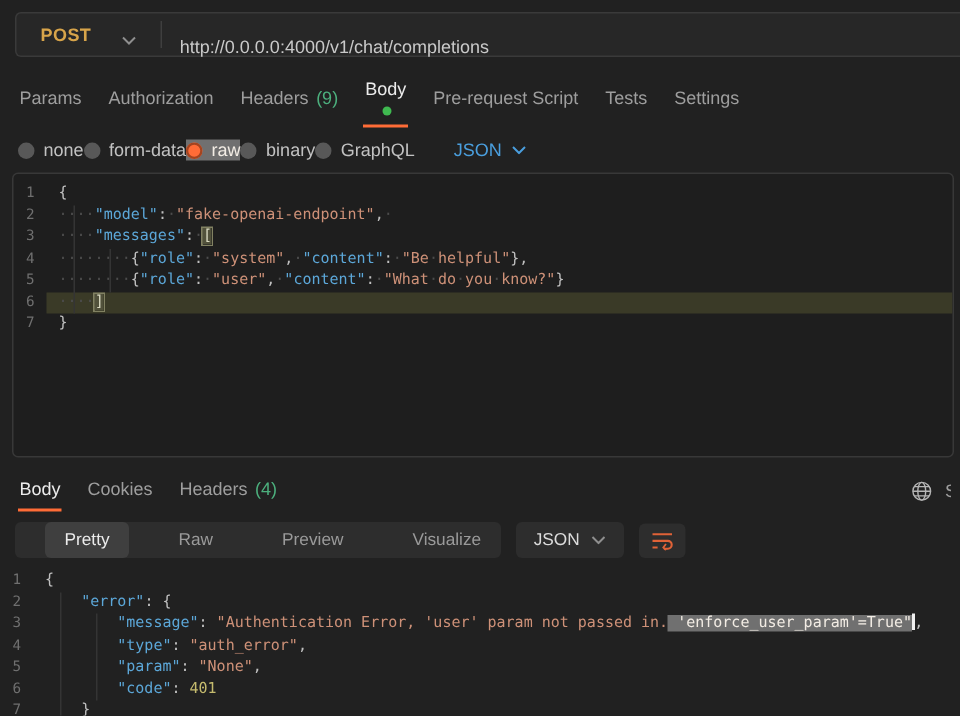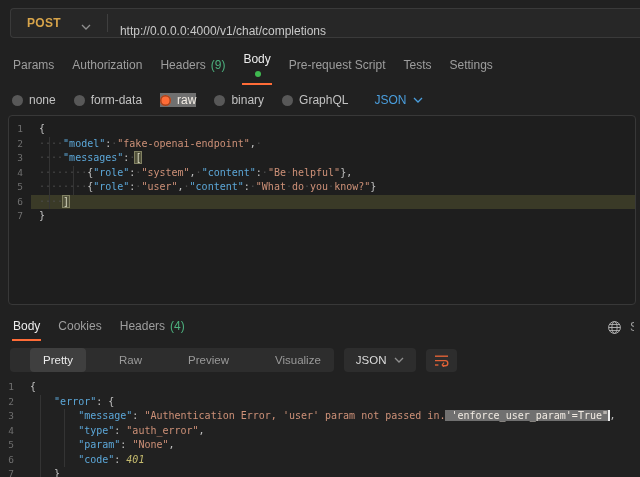--- a/index.html
+++ b/index.html
@@ -46,21 +46,21 @@
     background:#1e1e1e; border:1px solid #383838; border-radius:4px;
     overflow:hidden; padding-top:6px; cursor:text;
   }
   .resp-editor { position:relative; margin-top:4px; padding-top:4px; height:120px; cursor:text; }
   .cl { display:flex; height:14.5px; line-height:14.5px; font-family:"DejaVu Sans Mono", monospace; font-size:10px; }
   .gutter { width:22px; flex-shrink:0; text-align:right; padding-right:8px; color:#6f6f6f; font-size:9.5px; }
   .code { flex:1; white-space:pre; padding-left:8px; }
   .cl.hl .code { background:#3a3a27; }
   .k { color:#5ca7d8; }
   .s { color:#ce9178; }
-  .n { color:#c5bb6e;font-style:italic; }
+  .n { color:#c5bb6e; }
   .p { color:#c0c0c0; }
   .w { color:#4c4c4c; }
   .pb { background:#51513b; box-shadow:0 0 0 1px #818162; color:#d8d8c0; }
   .sel { background:#707070; color:#f2ece4; }
   .caret { display:inline-block; width:1.5px; height:11px; background:#f0f0f0; vertical-align:-2px; }
   .guide { position:absolute; width:1px; background:#343434; }
   
   .resp-tabs-row { display:flex; align-items:center; padding:0 6px 0 12px; margin-top:8px; font-size:12px; color:#9e9e9e; }
   .resp-right { margin-left:auto; display:flex; align-items:center; gap:8px; color:#b5b5b5; }
   .partial-clip { width:4px; overflow:hidden; white-space:nowrap; font-size:12px; color:#9e9e9e; }
@@ -108,21 +108,21 @@
     </div>
     <div class="tab">
       <span class="tab-label">Tests</span>
     </div>
     <div class="tab">
       <span class="tab-label">Settings</span>
     </div>
   </div>
 
 <div class="bt-row">
-  <span id="bt-items" style="display:flex;gap:18px;">
+  <span id="bt-items" style="display:flex;">
       <span class="bt">
         <span class="radio"></span>
         <span>none</span>
       </span>
       <span class="bt">
         <span class="radio"></span>
         <span>form-data</span>
       </span>
       <span class="bt sel">
         <span class="radio"></span>

